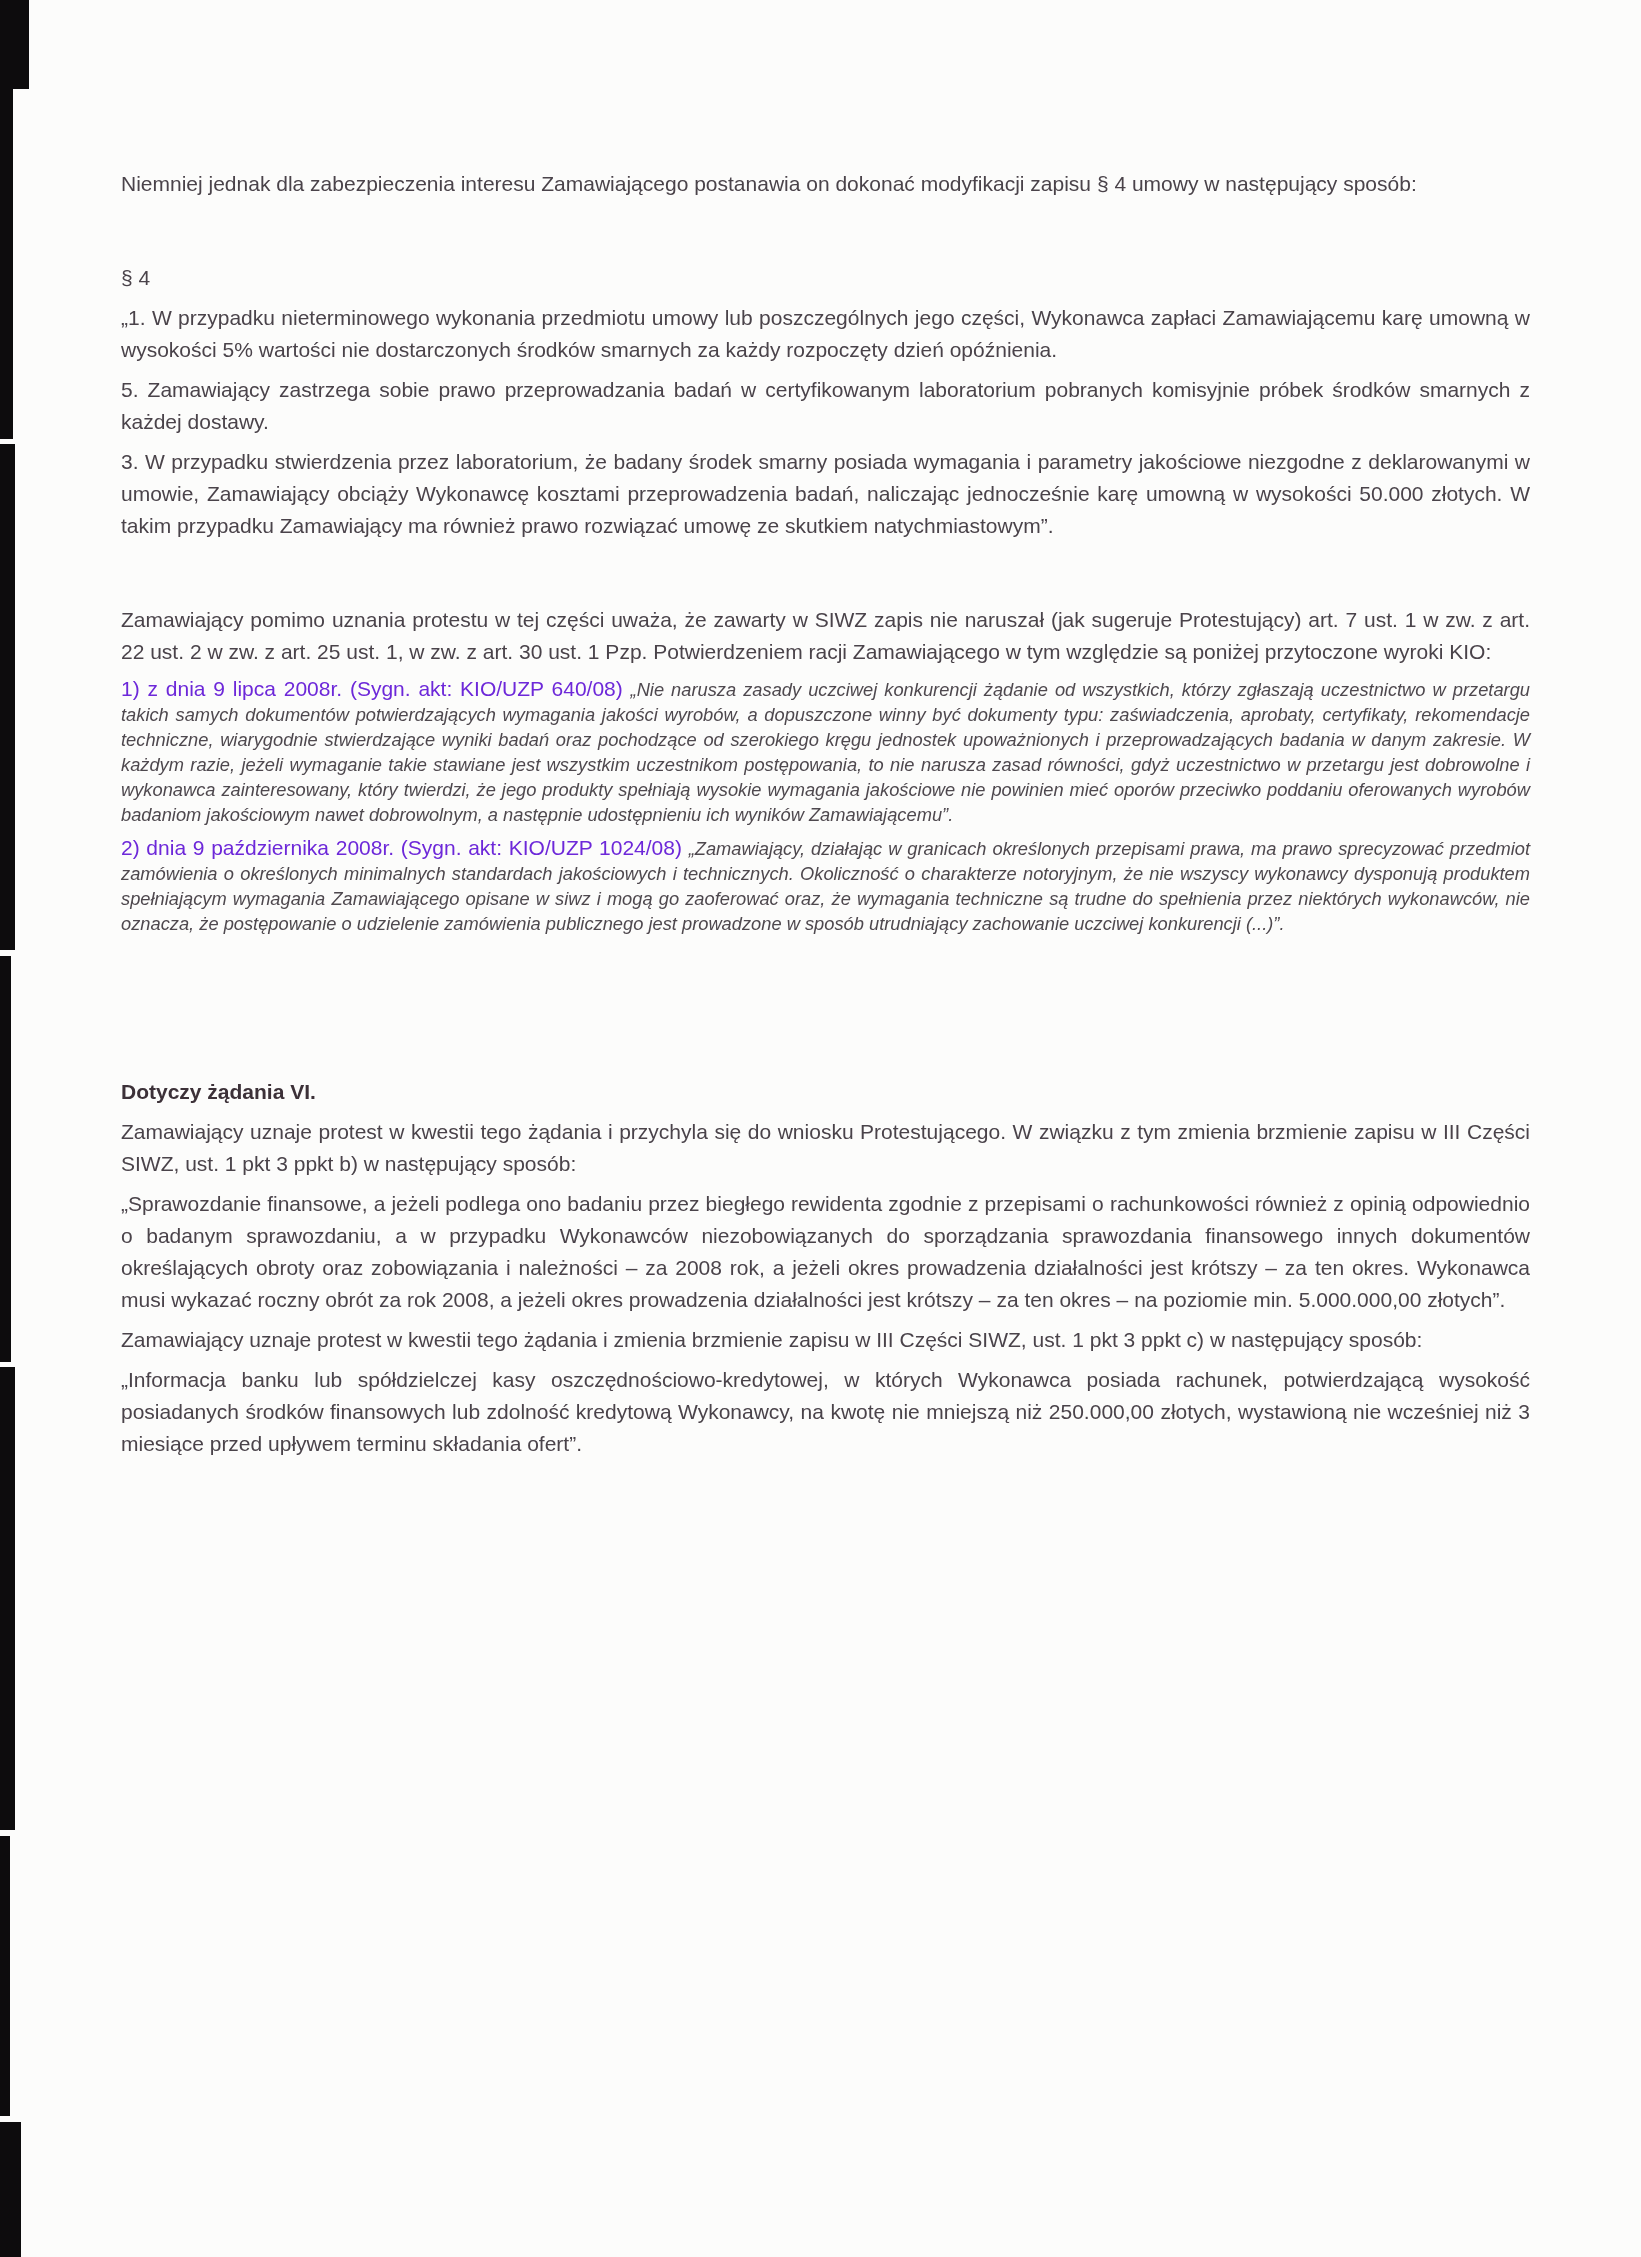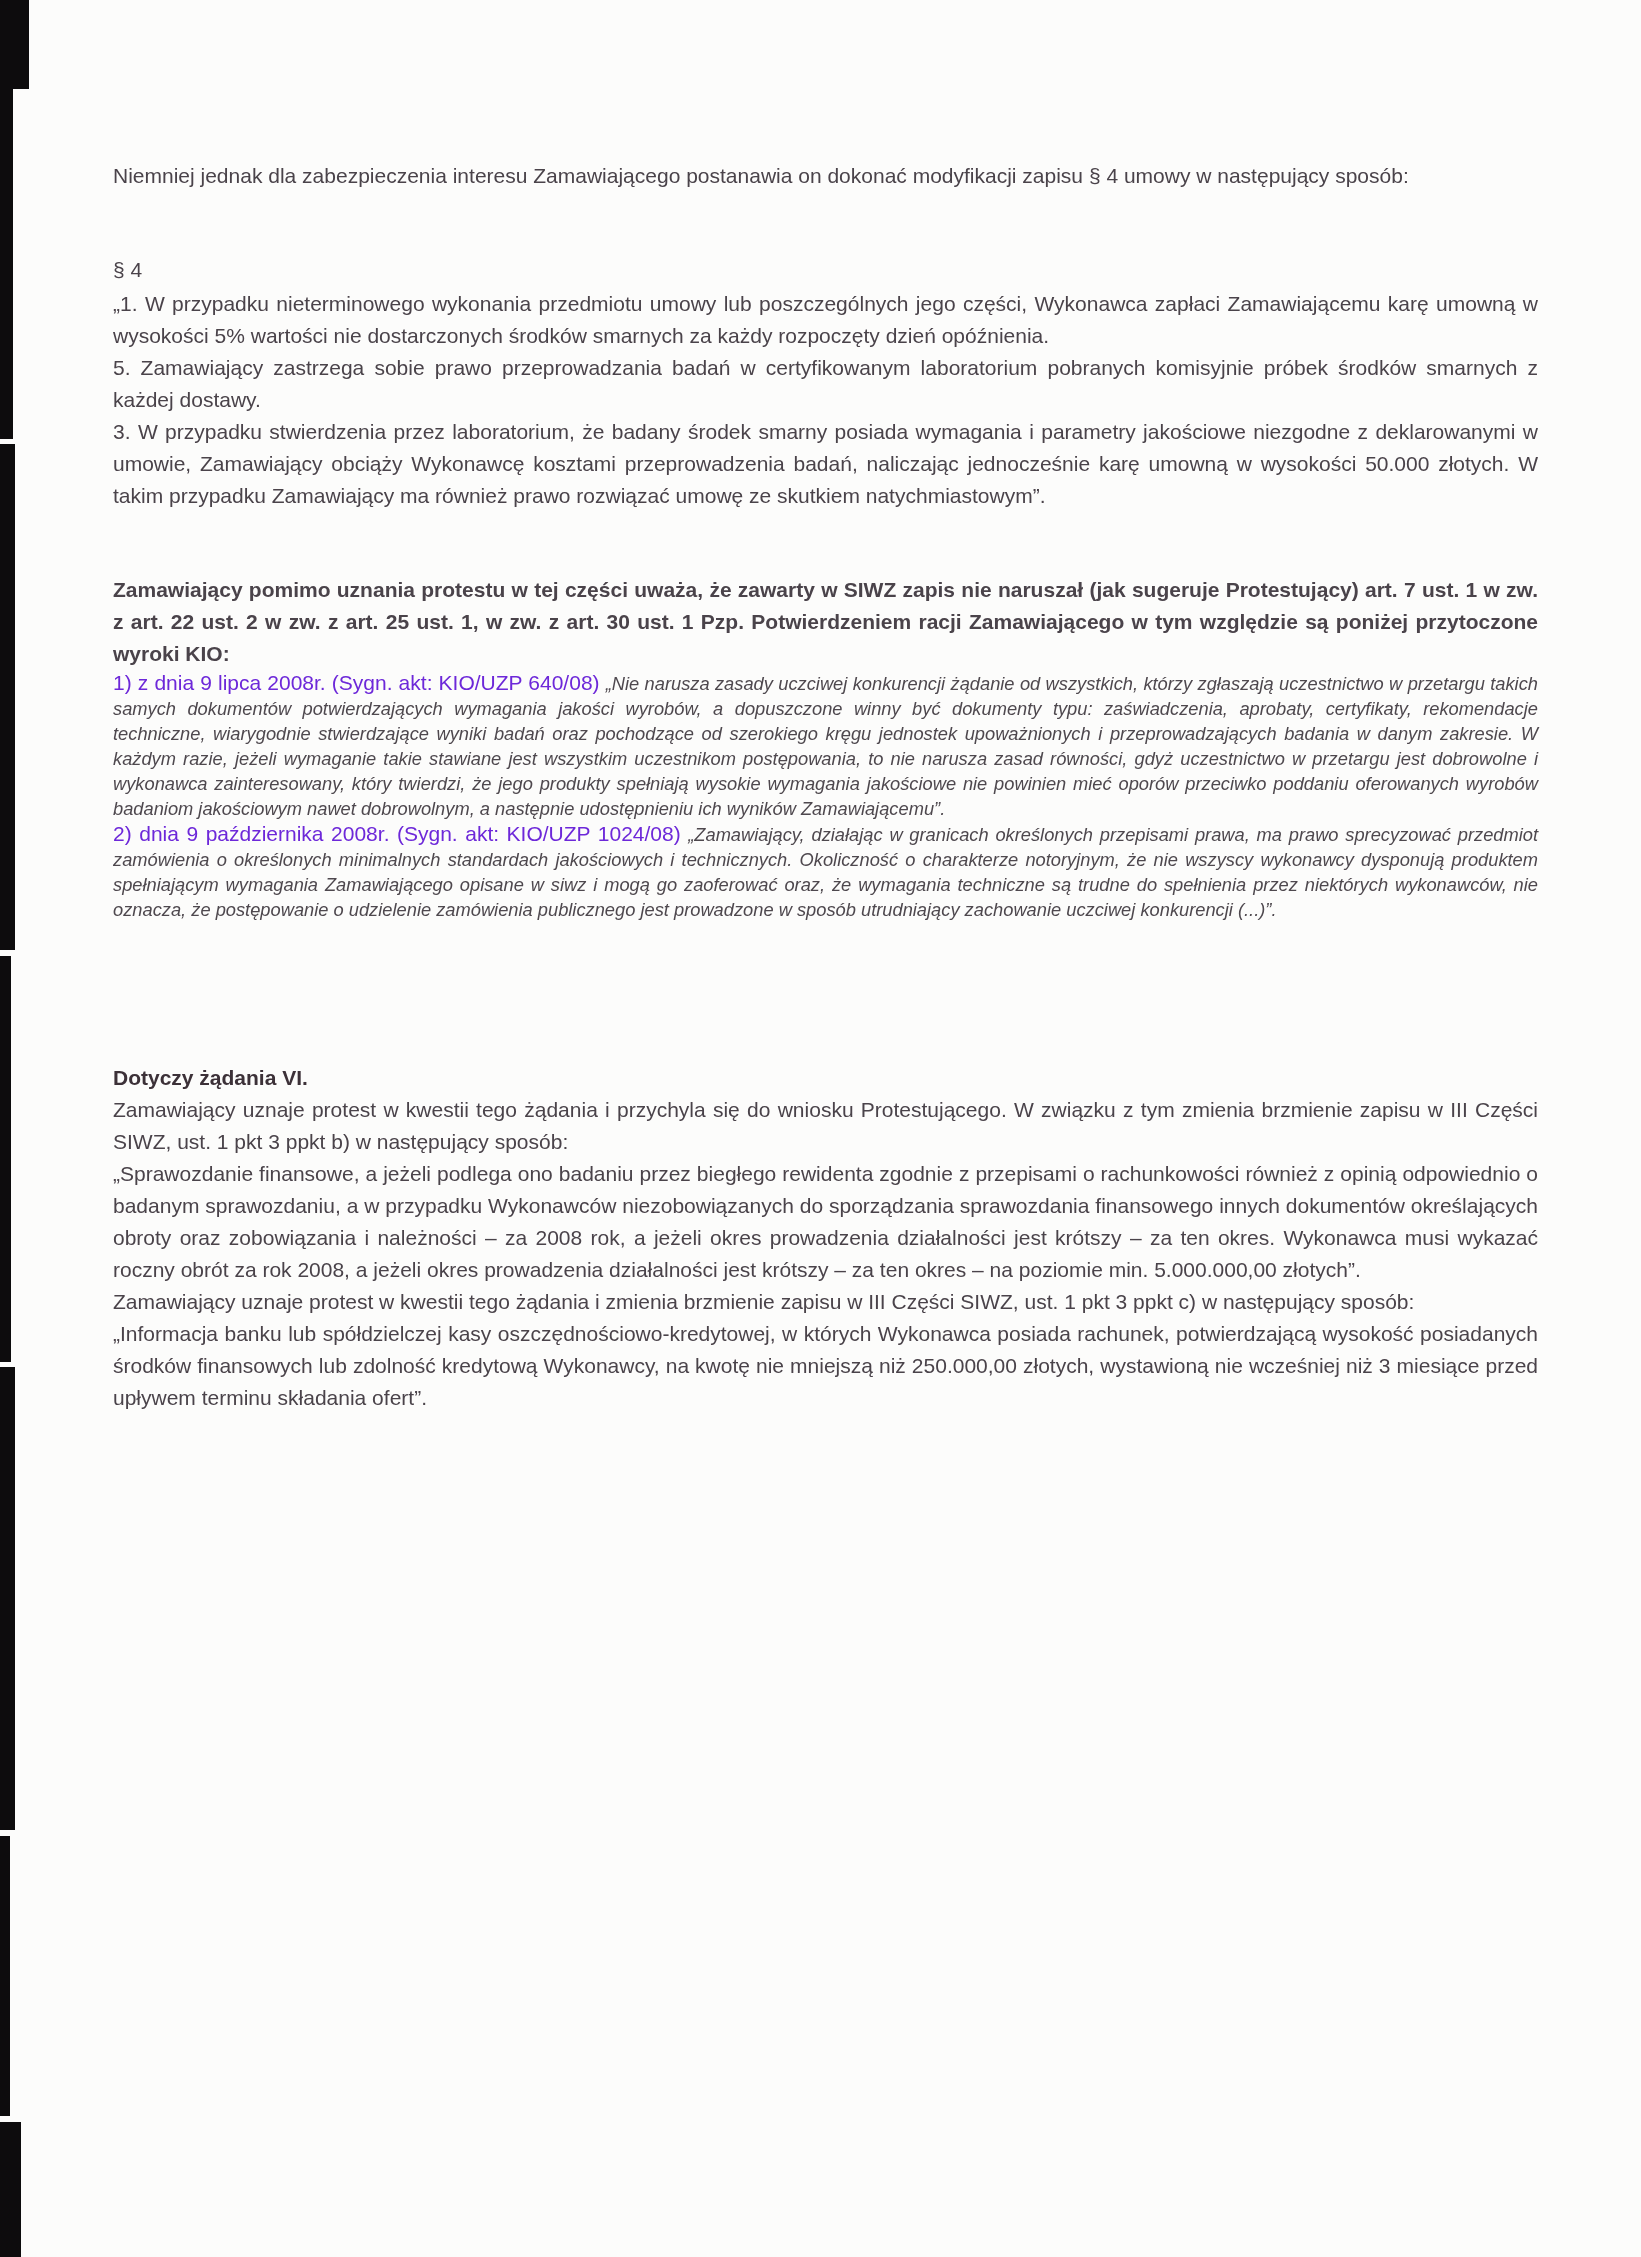--- a/index.html
+++ b/index.html
@@ -24,28 +24,28 @@
   .strip .s6{top:1836px;height:280px;width:9.7px;}
   .strip .s7{top:2122px;height:135px;width:21px;}
 
   .content{
     position:absolute;
     left:113px;
     top:160px;
     width:1425px;
   }
   .content p{
-    margin:0;
+    margin:8px;
     font-size:21px;
     line-height:32px;
     text-align:justify;
   }
   .section-label{margin-top:62px !important;text-align:left !important;}
   .contract-quote{margin-top:1.9px;}
-  .protest{margin-top:62px !important;font-weight:bold;}
+  .protest{margin-top:62px !important;}
   .ruling{
     font-size:18.3px !important;
     line-height:25px !important;
     font-style:italic;
     color:#4e484e;
   }
   .ruling .lead{
     font-style:normal;
     font-size:21px;
     color:#6d28d9;

